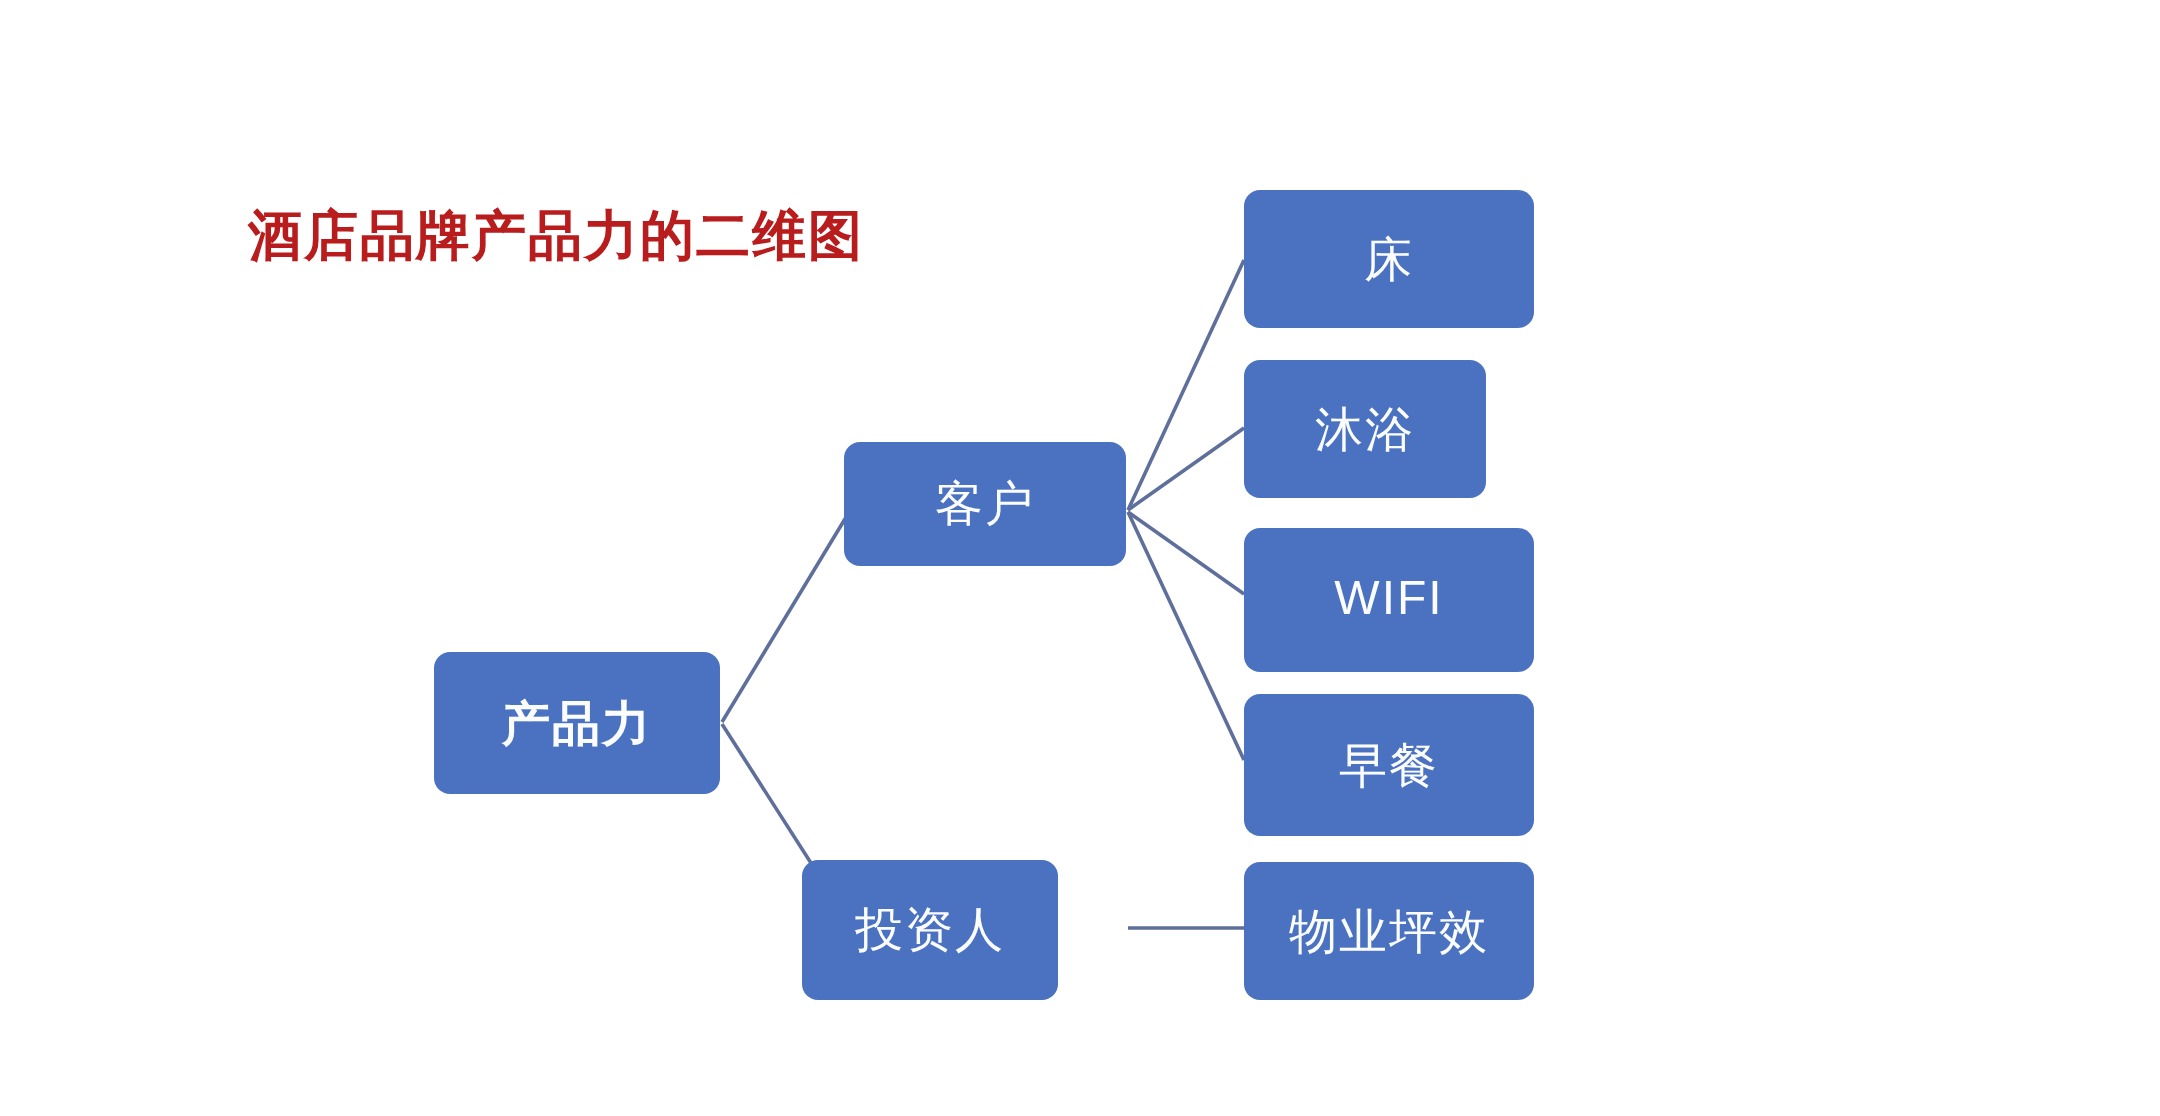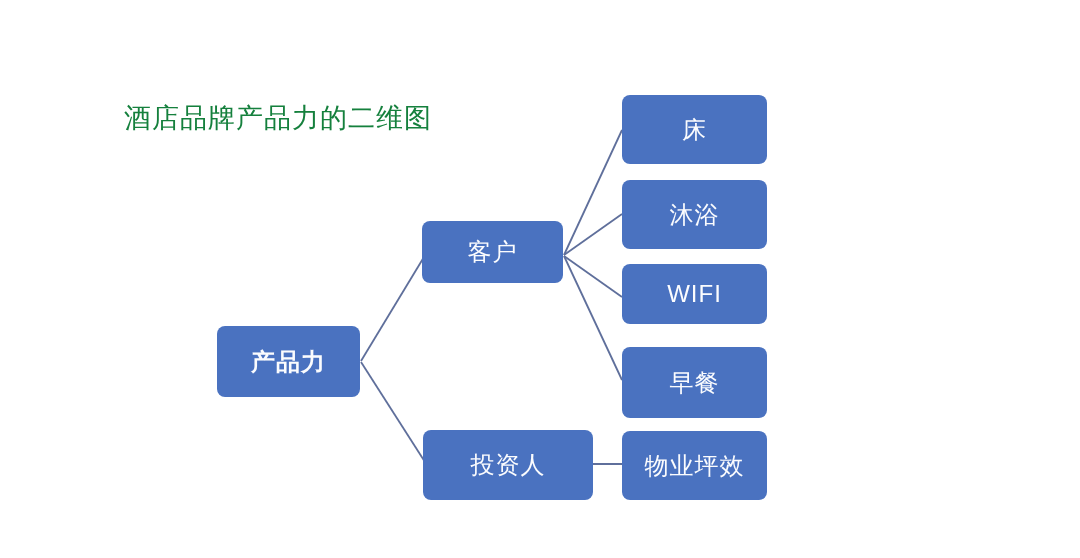--- a/index.html
+++ b/index.html
@@ -13,22 +13,22 @@
     width: 1080px;
     height: 558px;
     background: #ffffff;
     overflow: hidden;
   }
   .diagram-title {
     position: absolute;
     left: 124px;
     top: 100px;
     font-size: 27px;
-    font-weight: 400;
-    color: #15803d;
+    font-weight: 700;
+    color: #b91c1c;
     letter-spacing: 1px;
     white-space: nowrap;
   }
   .connector-layer {
     position: absolute;
     left: 0;
     top: 0;
     width: 1080px;
     height: 558px;
   }
@@ -45,24 +45,24 @@
     display: flex;
     align-items: center;
     justify-content: center;
     font-size: 24px;
     font-weight: 500;
     letter-spacing: 1px;
     box-sizing: border-box;
   }
   .node-root      { left: 217px; top: 326px; width: 143px; height: 71px; font-weight: bold; }
   .node-kehu      { left: 422px; top: 221px; width: 141px; height: 62px; }
-  .node-touziren  { left: 423px; top: 430px; width: 170px; height: 70px; }
+  .node-touziren  { left: 401px; top: 430px; width: 128px; height: 70px; }
   .node-chuang    { left: 622px; top:  95px; width: 145px; height: 69px; }
-  .node-muyu      { left: 622px; top: 180px; width: 145px; height: 69px; }
-  .node-wifi      { left: 622px; top: 264px; width: 145px; height: 60px; }
+  .node-muyu      { left: 622px; top: 180px; width: 121px; height: 69px; }
+  .node-wifi      { left: 622px; top: 264px; width: 145px; height: 72px; }
   .node-zaocan    { left: 622px; top: 347px; width: 145px; height: 71px; }
   .node-wuye      { left: 622px; top: 431px; width: 145px; height: 69px; text-align: center; }
 </style>
 </head>
 <body>
 
 <div class="canvas">
 
   <div class="diagram-title">酒店品牌产品力的二维图</div>
 

